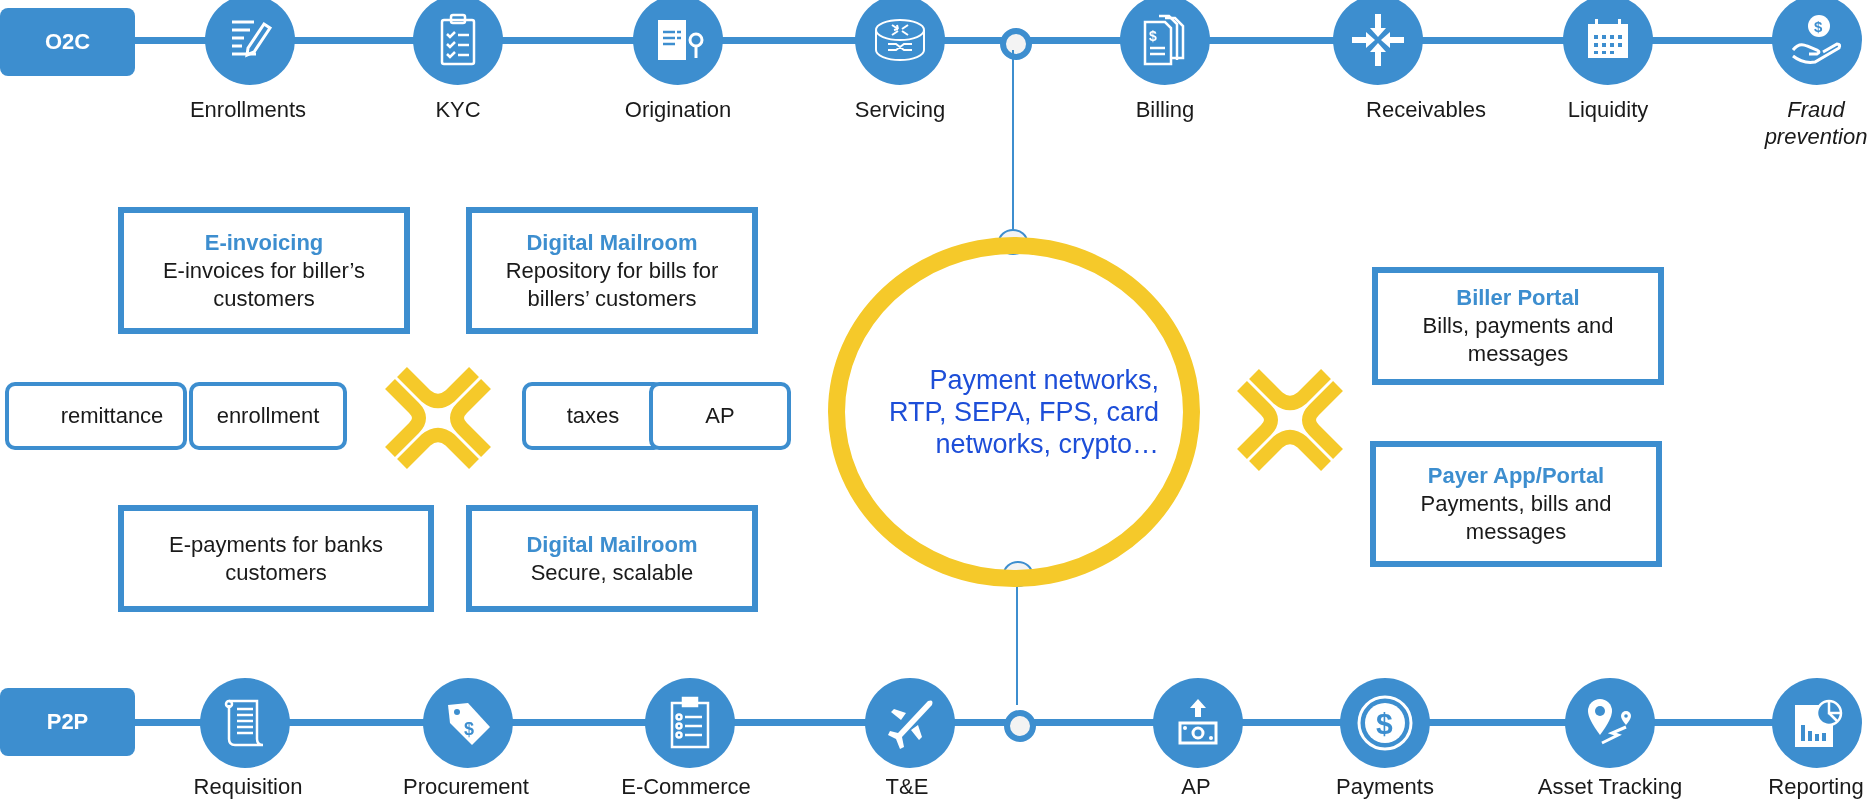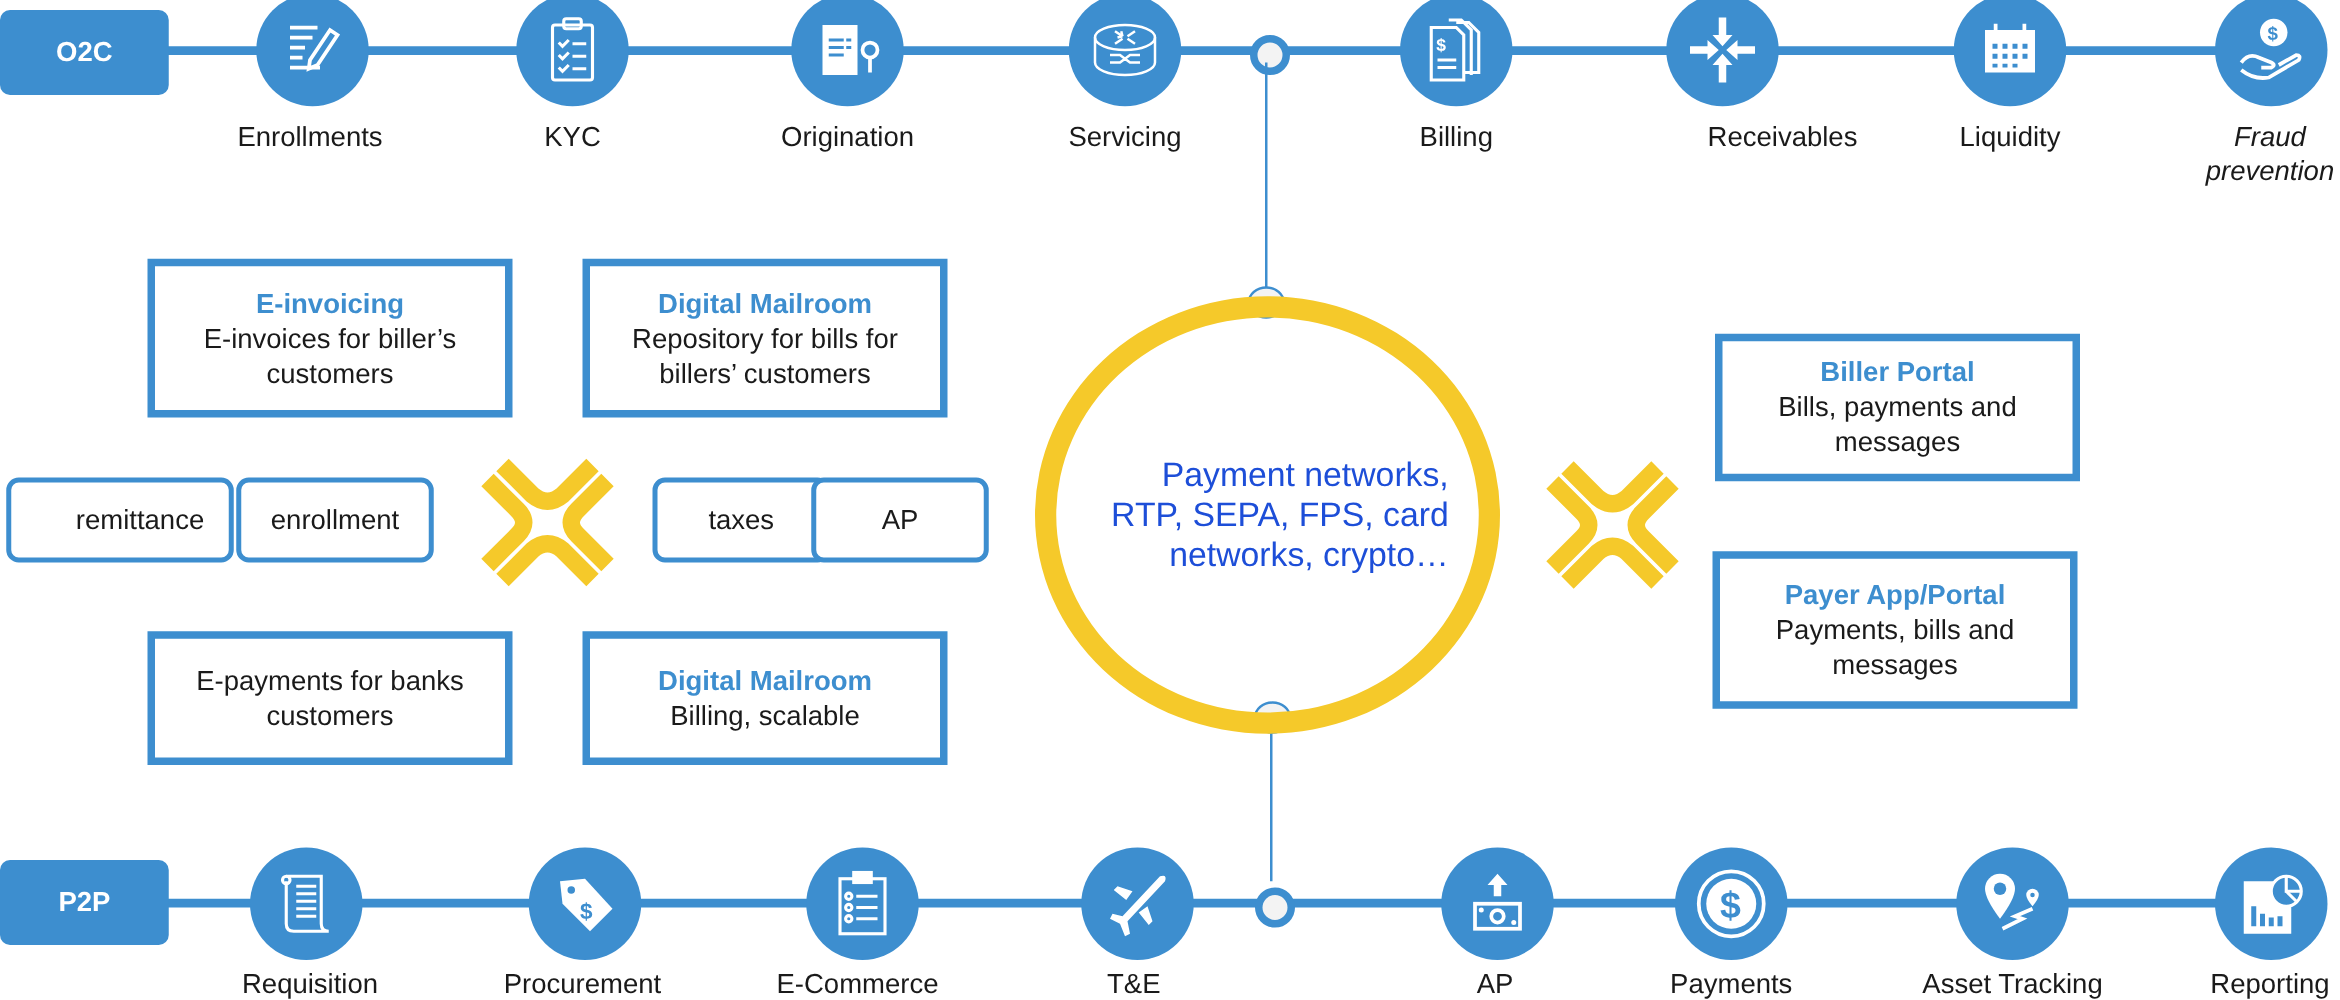--- a/index.html
+++ b/index.html
@@ -158,27 +158,27 @@
 <div class="card" style="left:118px; top:207px; width:292px; height:127px;">
   <div class="ttl">E-invoicing</div>
   <div>E-invoices for biller’s</div>
   <div>customers</div>
 </div>
 <div class="card" style="left:466px; top:207px; width:292px; height:127px;">
   <div class="ttl">Digital Mailroom</div>
   <div>Repository for bills for</div>
   <div>billers’ customers</div>
 </div>
-<div class="card" style="left:118px; top:505px; width:292px; height:107px;">
+<div class="card" style="left:118px; top:505px; width:316px; height:107px;">
   <div>E-payments for banks</div>
   <div>customers</div>
 </div>
 <div class="card" style="left:466px; top:505px; width:292px; height:107px;">
   <div class="ttl">Digital Mailroom</div>
-  <div>Billing, scalable</div>
+  <div>Secure, scalable</div>
 </div>
 
 <div class="pill" style="left:5px; top:382px; width:182px;padding-left:32px;">remittance</div>
 <div class="pill" style="left:189px; top:382px; width:158px;">enrollment</div>
 <div class="pill" style="left:522px; top:382px; width:142px;">taxes</div>
 <div class="pill" style="left:649px; top:382px; width:142px;">AP</div>
 
 <svg class="spark" viewBox="0 0 116 116" style="left:380px; top:360px;">
   <g stroke="#f5c92a" stroke-width="14" fill="none" stroke-linecap="butt">
     <path d="M22 12 L46 36 Q58 46 70 36 L94 12"></path>

